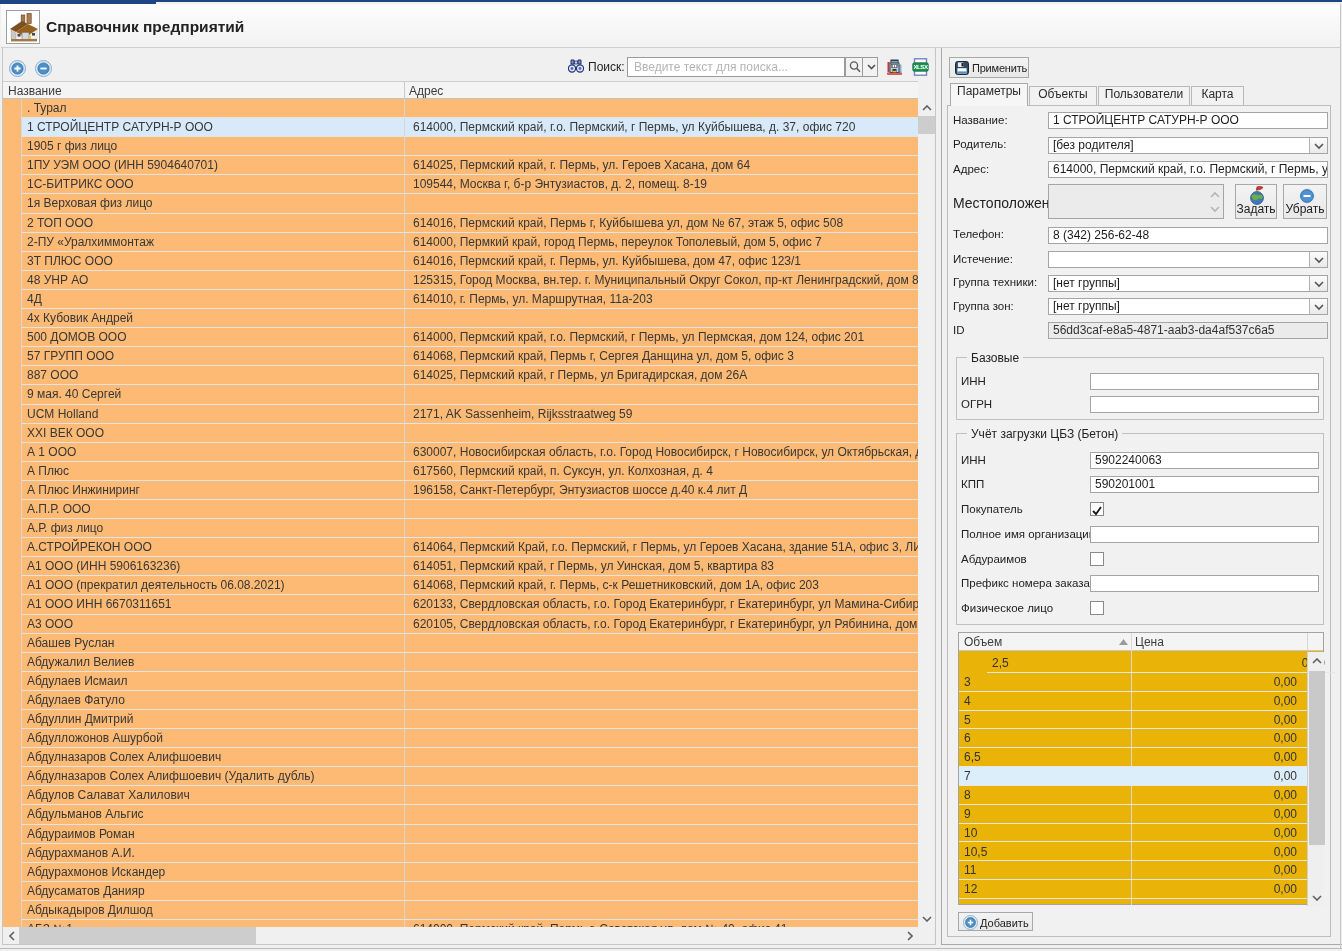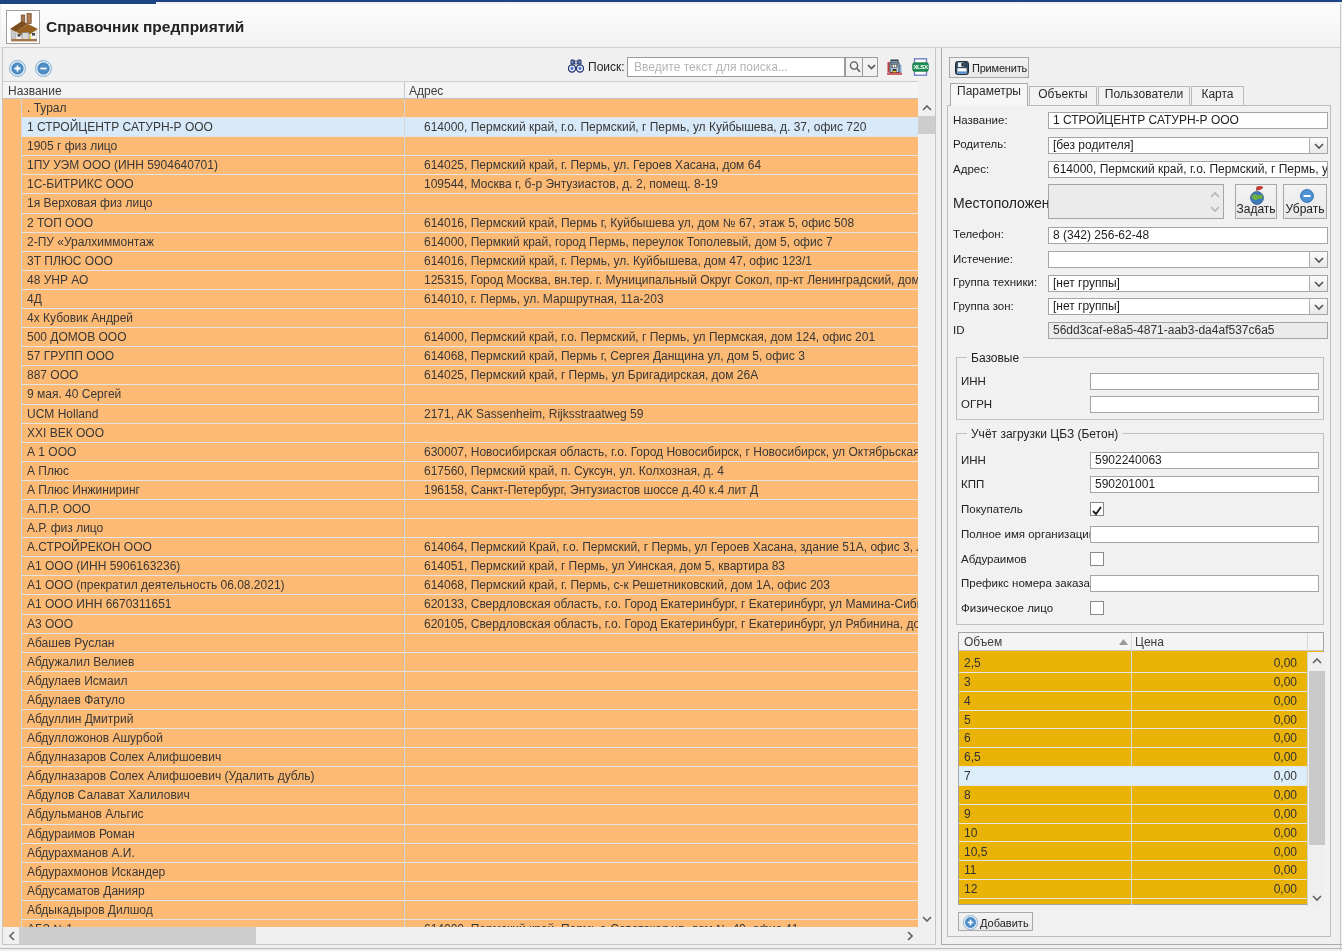--- a/index.html
+++ b/index.html
@@ -29,21 +29,21 @@
 
 
 #ltable-hdr { left:3px; top:81px; width:915px; height:18px; background:#f4f4f4; border-top:1px solid #cdcdcd; border-bottom:1px solid #c0c0c0; font-size:12px; color:#3c3c3c; }
 #hdr-name { position:absolute; left:5px; top:2px; }
 #hdr-addr { position:absolute; left:406px; top:2px; }
 #ltable-hdr .hline { position:absolute; left:401px; top:0; width:1px; height:17px; background:#c9c9c9; }
 #lrows { left:3px; top:99px; width:915px; height:828px; background:#fdba74; overflow:hidden; }
 .lrow { display:flex; height:19.1px; font-size:12px; color:#373737; }
 .lrow .gut { width:19px; border-right:1px solid #d6d6d6; }
 .lrow .c1 { width:382px; border-bottom:1px solid #e4e4e4; padding-left:5px; line-height:18px; white-space:nowrap; overflow:hidden; }
-.lrow .c2 { flex:1; border-bottom:1px solid #e4e4e4; border-left:1px solid #d6d6d6; padding-left:19px; line-height:18px; white-space:nowrap; overflow:hidden; }
+.lrow .c2 { flex:1; border-bottom:1px solid #e4e4e4; border-left:1px solid #d6d6d6; padding-left:8px; line-height:18px; white-space:nowrap; overflow:hidden; }
 .lrow.sel .c1, .lrow.sel .c2 { background:#d8eafa; }
 
 
 #lvsb { left:918px; top:99px; width:17px; height:828px; background:#f0f0f0; }
 #lvsb .thumb { position:absolute; left:0px; top:17px; width:17px; height:18px; background:#cdcdcd; }
 #lhsb { left:3px; top:927px; width:932px; height:17px; background:#f0f0f0; }
 #lhsb .thumb { position:absolute; left:16px; top:0; width:237px; height:17px; background:#cdcdcd; }
 .sbarrow { position:absolute; width:17px; height:17px; display:flex; align-items:center; justify-content:center; }
 
 
@@ -512,21 +512,21 @@
           <span style="position:absolute;left:5px;top:2px;">Объем</span>
           <span style="position:absolute;left:176px;top:2px;">Цена</span>
         <svg style="position:absolute;left:160px;top:6px;" width="9" height="6" viewBox="0 0 9 6">
             <path d="M4.5 0 L9 6 L0 6 Z" fill="#9a9a9a"></path>
           </svg>
         <div style="position:absolute;left:172px;top:0;width:1px;height:18px;background:#c9c9c9;"></div>
           <div style="position:absolute;left:348px;top:0;width:1px;height:18px;background:#d6d6d6;"></div>
       </div>
       <div class="colv"></div>
       <div id="rrows">
-      <div class="rrow" style="top:21.00px;">
+      <div class="rrow" style="top:21.00px;margin-left:28px;">
             <span class="cell1">2,5</span>
             <span class="cell2">0,00</span>
           </div>
       <div class="rrow" style="top:39.85px;">
             <span class="cell1">3</span>
             <span class="cell2">0,00</span>
           </div>
       <div class="rrow" style="top:58.70px;">
             <span class="cell1">4</span>
             <span class="cell2">0,00</span>

